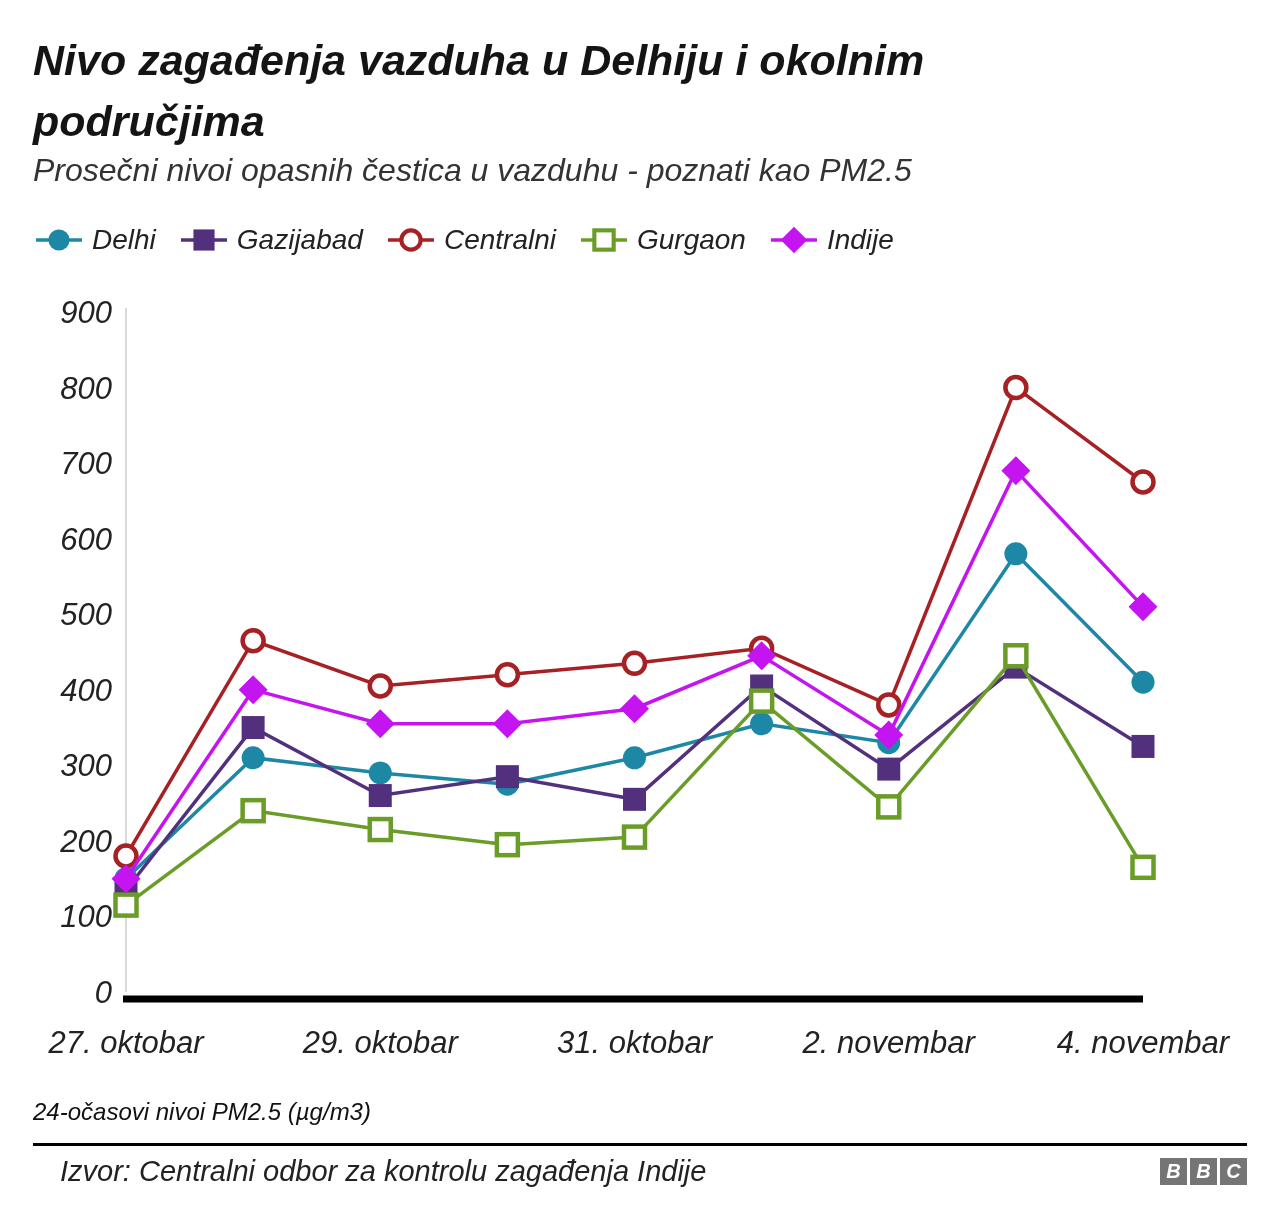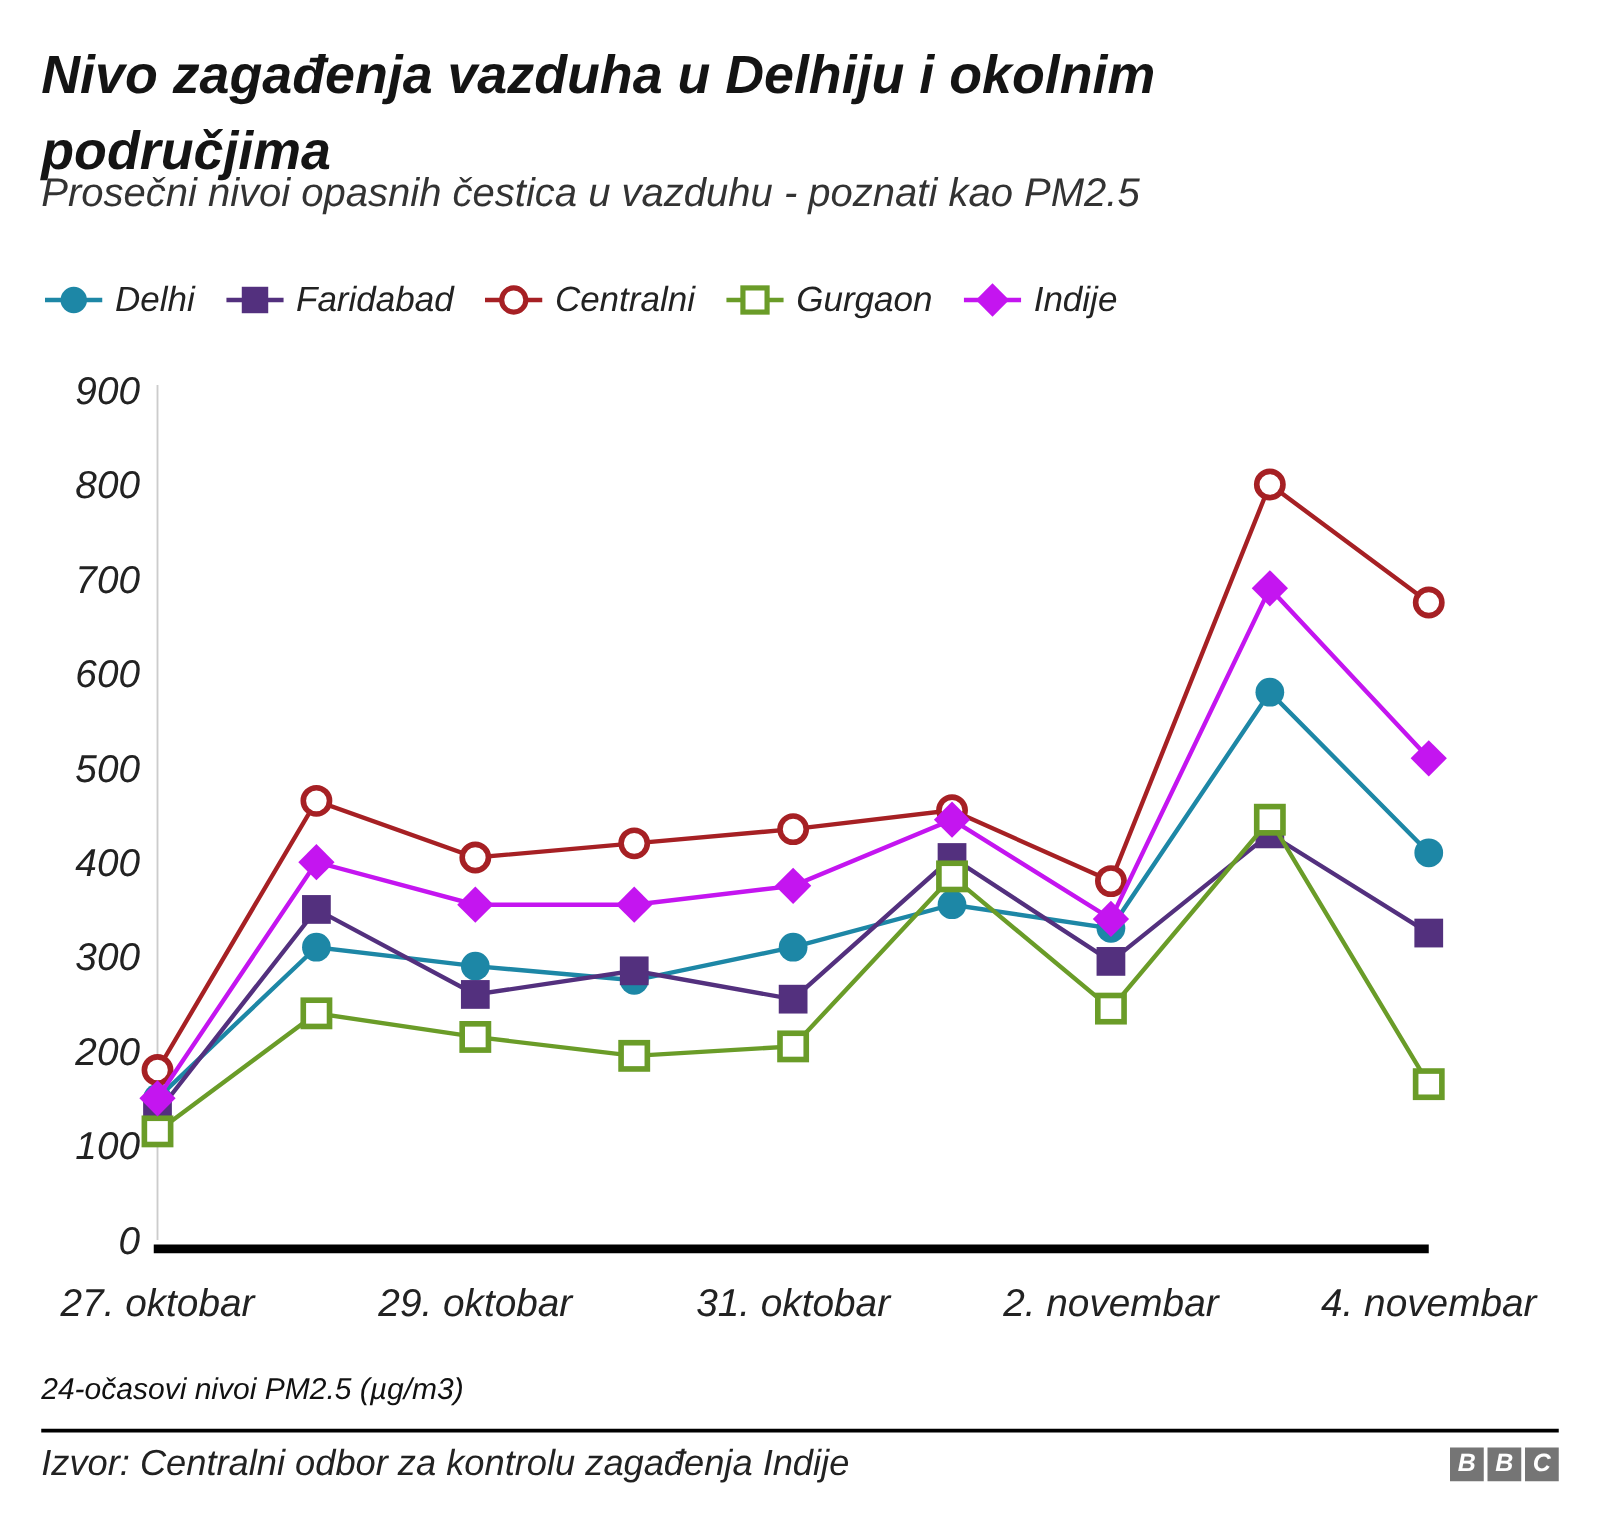--- a/index.html
+++ b/index.html
@@ -17,21 +17,21 @@
     left:33px; top:30px;
     width:1090px;
     font-size:43px;
     font-weight:700;
     line-height:1.43;
     color:#141414;
     margin:0;
   }
   .subtitle{
     position:absolute;
-    left:33px; top:136px;
+    left:33px; top:152px;
     width:1190px;
     font-size:32px;
     font-weight:400;
     color:#333333;
     margin:0;
   }
   .legend{
     position:absolute;
     left:36px; top:224px;
     display:flex;
@@ -79,20 +79,21 @@
     position:absolute;
     left:33px; top:1155px;
     width:1214px;
     display:flex;
     justify-content:space-between;
     align-items:center;
   }
   .source-text{
     font-size:29px;
     color:#222222;
+    margin-left:27px;
   }
   .bbc-logo{
     display:flex;
     column-gap:3px;
   }
   .bbc-block{
     width:27px; height:27px;
     background:#757575;
     color:#ffffff;
     font-size:20px;
@@ -117,21 +118,21 @@
           <line x1="0" y1="16" x2="46" y2="16" stroke="#1d87a6" stroke-width="3.5"></line>
           <circle cx="23" cy="16" r="10.58" fill="#1d87a6"></circle>
         </svg>
         <span>Delhi</span>
       </div>
       <div class="legend-item">
         <svg width="46" height="32" viewBox="0 0 46 32">
           <line x1="0" y1="16" x2="46" y2="16" stroke="#53307e" stroke-width="3.5"></line>
           <rect x="12.42" y="5.42" width="21.16" height="21.16" fill="#53307e"></rect>
         </svg>
-        <span>Faridabad</span>
+        <span>Gazijabad</span>
       </div>
       <div class="legend-item">
         <svg width="46" height="32" viewBox="0 0 46 32">
           <line x1="0" y1="16" x2="46" y2="16" stroke="#a62024" stroke-width="3.5"></line>
           <circle cx="23" cy="16" r="9.66" fill="#ffffff" stroke="#a62024" stroke-width="4.140000000000001"></circle>
         </svg>
         <span>Centralni</span>
       </div>
       <div class="legend-item">
         <svg width="46" height="32" viewBox="0 0 46 32">

